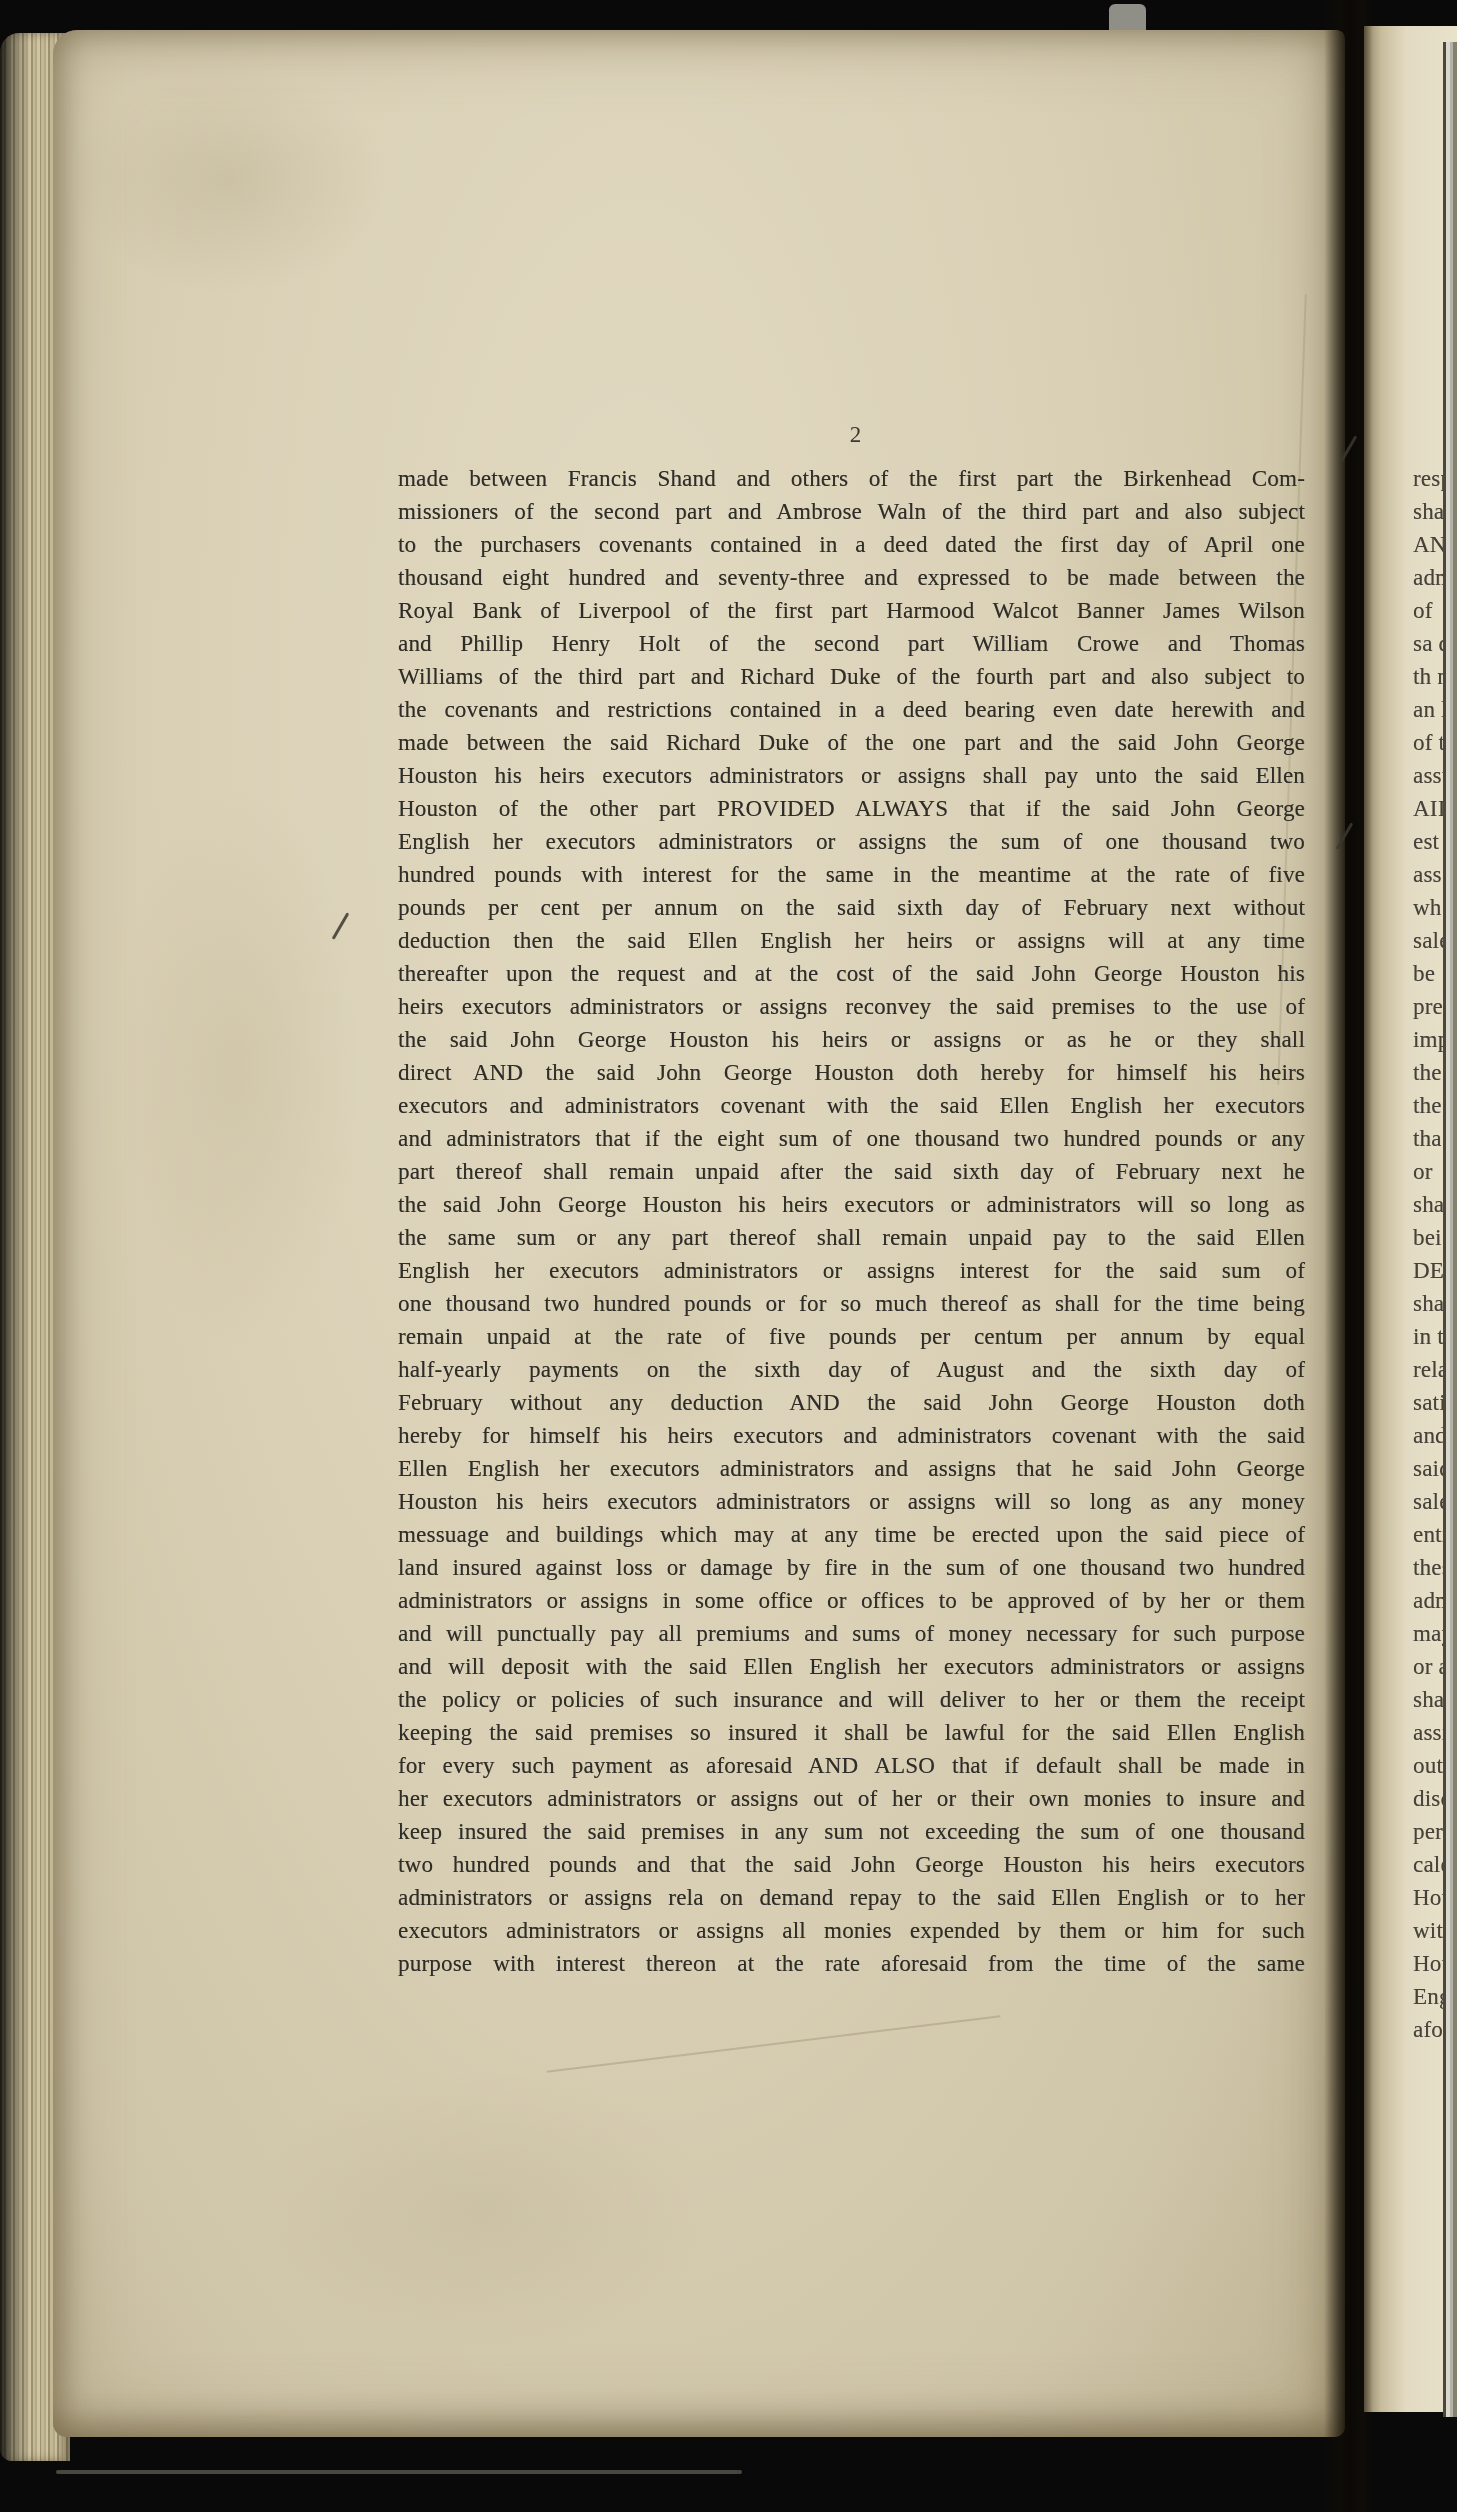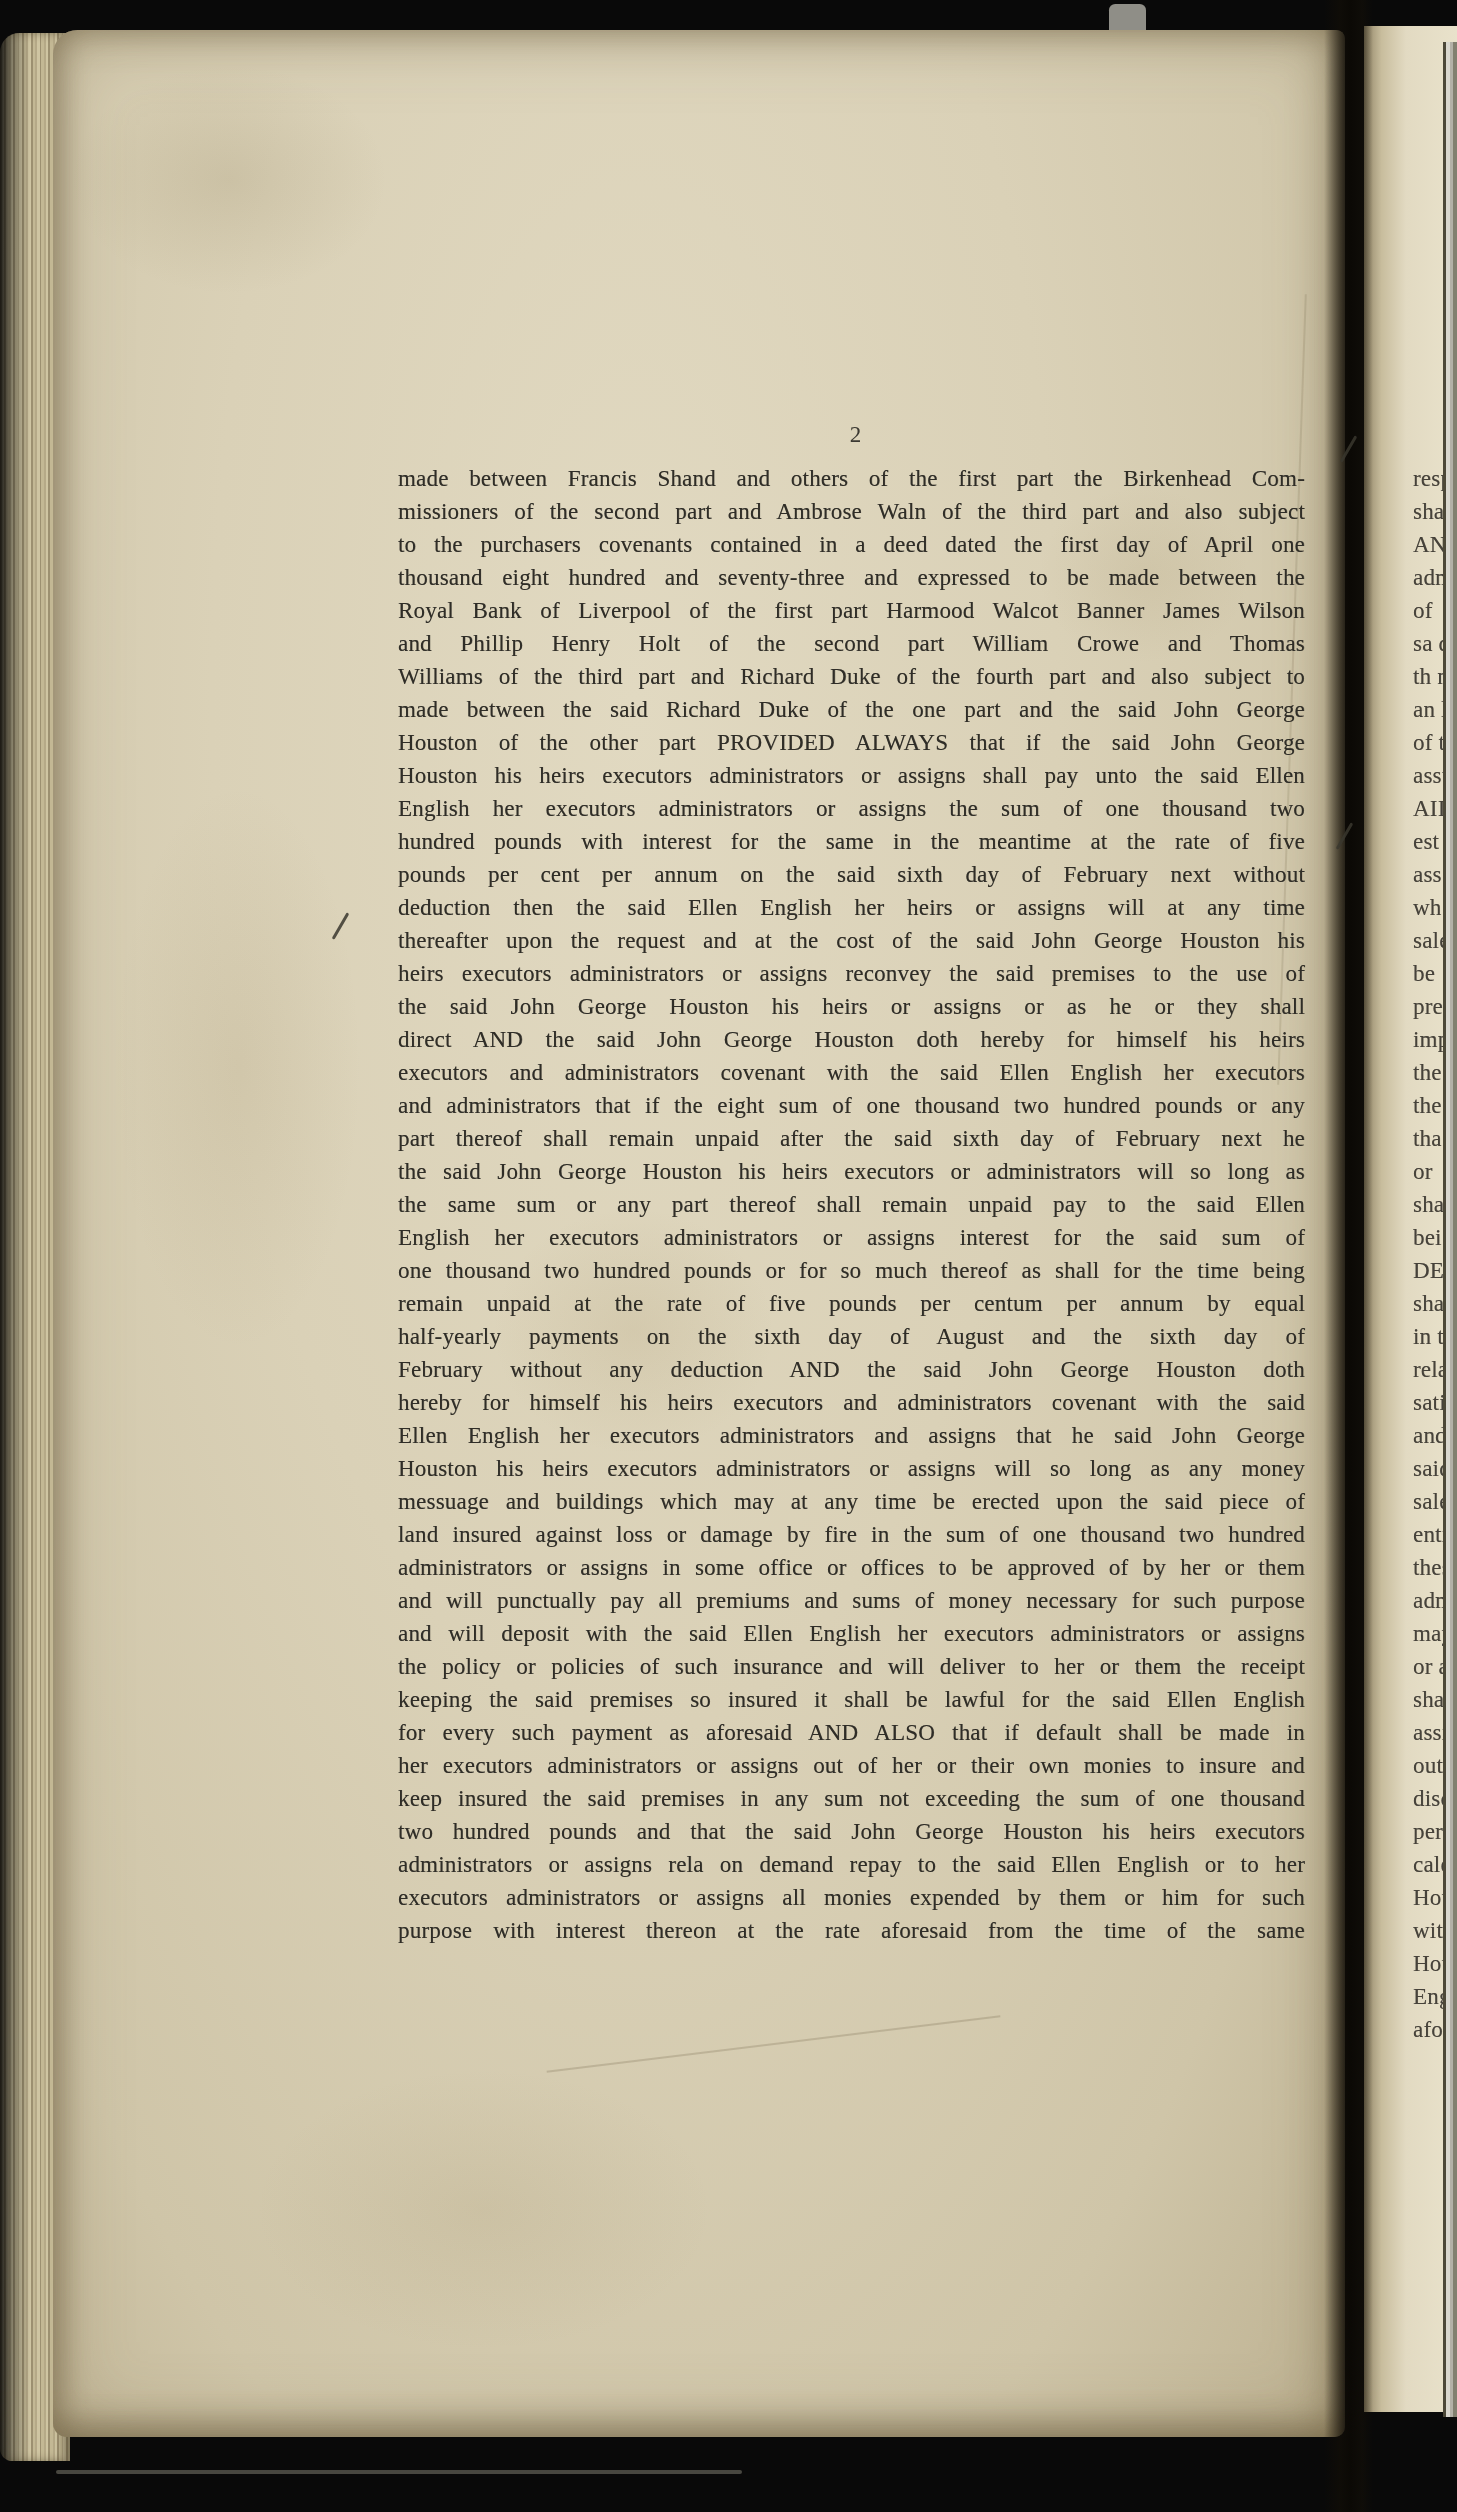--- a/index.html
+++ b/index.html
@@ -111,23 +111,24 @@
     <div class="page-number">2</div>
 
     <div class="text-block">
         <div class="text-line">made between Francis Shand and others of the first part the Birkenhead Com-</div>
         <div class="text-line">missioners of the second part and Ambrose Waln of the third part and also subject</div>
         <div class="text-line">to the purchasers covenants contained in a deed dated the first day of April one</div>
         <div class="text-line">thousand eight hundred and seventy-three and expressed to be made between the</div>
         <div class="text-line">Royal Bank of Liverpool of the first part Harmood Walcot Banner James Wilson</div>
         <div class="text-line">and Phillip Henry Holt of the second part William Crowe and Thomas</div>
         <div class="text-line">Williams of the third part and Richard Duke of the fourth part and also subject to</div>
+        <div class="text-line">the covenants and restrictions contained in a deed bearing even date herewith and</div>
         <div class="text-line">made between the said Richard Duke of the one part and the said John George</div>
+        <div class="text-line">Houston his heirs executors administrators or assigns shall pay unto the said Ellen</div>
         <div class="text-line">Houston of the other part PROVIDED ALWAYS that if the said John George</div>
-        <div class="text-line">Houston his heirs executors administrators or assigns shall pay unto the said Ellen</div>
         <div class="text-line">English her executors administrators or assigns the sum of one thousand two</div>
         <div class="text-line">hundred pounds with interest for the same in the meantime at the rate of five</div>
         <div class="text-line">pounds per cent per annum on the said sixth day of February next without</div>
         <div class="text-line">deduction then the said Ellen English her heirs or assigns will at any time</div>
         <div class="text-line">thereafter upon the request and at the cost of the said John George Houston his</div>
         <div class="text-line">heirs executors administrators or assigns reconvey the said premises to the use of</div>
         <div class="text-line">the said John George Houston his heirs or assigns or as he or they shall</div>
         <div class="text-line">direct AND the said John George Houston doth hereby for himself his heirs</div>
         <div class="text-line">executors and administrators covenant with the said Ellen English her executors</div>
         <div class="text-line">and administrators that if the eight sum of one thousand two hundred pounds or any</div>

